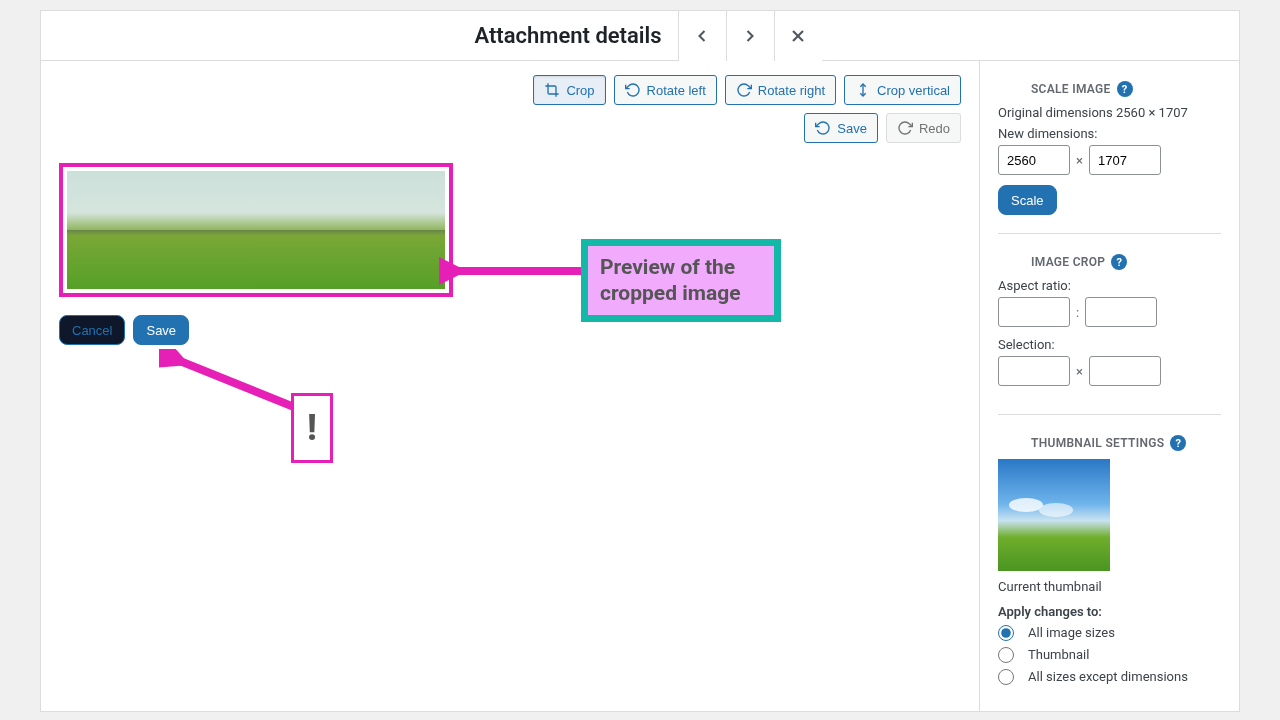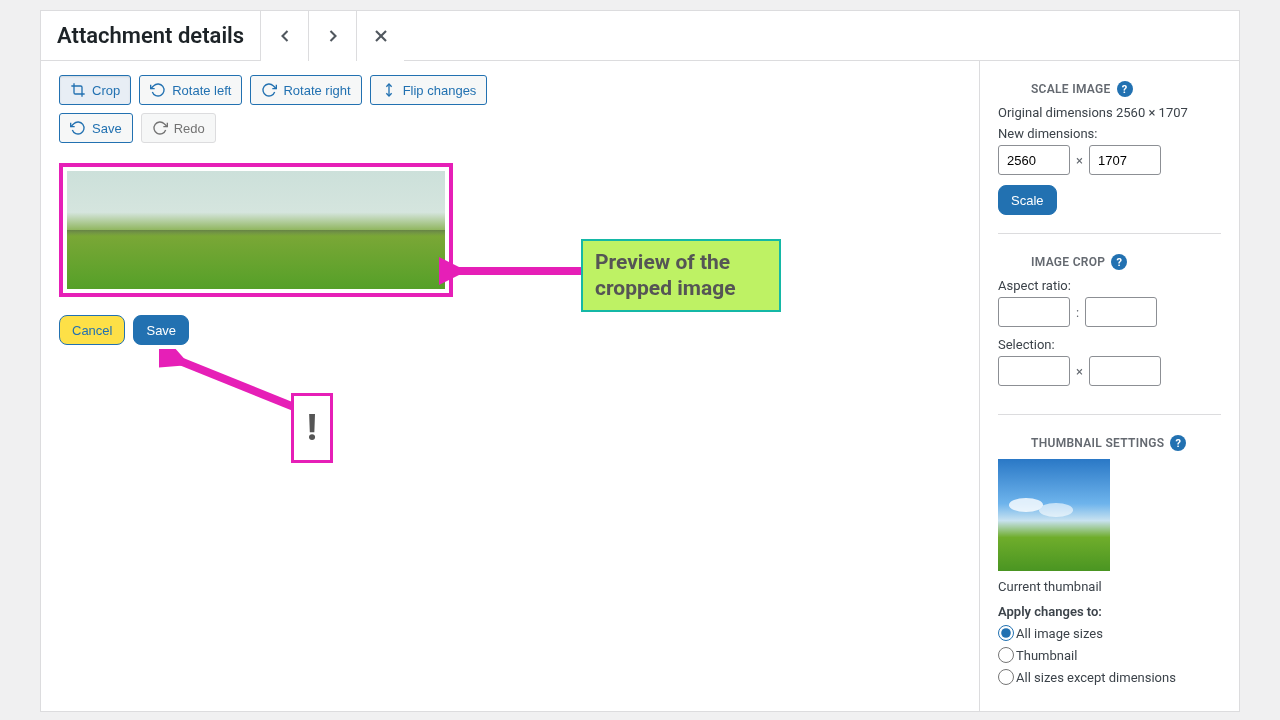--- a/index.html
+++ b/index.html
@@ -1,51 +1,51 @@
 <!DOCTYPE html>
 <html><head>
 <meta charset="utf-8">
 <style>
   * { box-sizing: border-box; margin: 0; padding: 0; }
   body { font-family: -apple-system, BlinkMacSystemFont, "Segoe UI", Roboto, sans-serif; background: #f0f0f1; padding: 10px; }
   .modal { background: #fff; border: 1px solid #dcdcde; max-width: 1200px; margin: 0 auto; }
-  .modal-header { display: flex; justify-content: flex-start; align-items: center; border-bottom: 1px solid #dcdcde; height: 50px; }
+  .modal-header { display: flex; justify-content: center; align-items: center; border-bottom: 1px solid #dcdcde; height: 50px; }
   .modal-title { font-size: 22px; font-weight: 600; color: #1d2327; padding: 0 16px; }
   .header-controls { display: flex; height: 100%; }
   .header-btn { width: 48px; height: 50px; display: flex; align-items: center; justify-content: center; border: none; border-left: 1px solid #dcdcde; background: #fff; color: #50575e; cursor: pointer; }
   .header-btn svg { width: 20px; height: 20px; }
   .modal-body { display: flex; min-height: 640px; }
   .main-area { flex: 1; padding: 14px 18px; }
   .sidebar { width: 260px; border-left: 1px solid #dcdcde; padding: 14px 18px; color: #3c434a; font-size: 13px; overflow-y: auto; max-height: 650px; }
-  .toolbar { display: flex; flex-wrap: wrap; gap: 8px; margin-bottom: 8px; }
+  .toolbar { display: flex; flex-wrap: wrap; gap: 8px; margin-bottom: 8px; justify-content: flex-end; }
   .tool-btn { display: inline-flex; align-items: center; gap: 6px; padding: 0 10px; height: 30px; background: #f6f7f7; border: 1px solid #2271b1; border-radius: 3px; color: #2271b1; font-size: 13px; cursor: pointer; }
   .tool-btn.active { background: #e8eef5; box-shadow: inset 0 1px 2px rgba(0,0,0,0.1); }
   .tool-btn.disabled { border-color: #dcdcde; color: #737373; background: #f6f7f7; cursor: default; }
   .tool-btn svg { width: 16px; height: 16px; }
   .image-frame { margin-top: 12px; border: 4px solid #e61fb7; display: inline-block; padding: 4px; }
   .preview { width: 378px; height: 118px; background: linear-gradient(to bottom, #cce0da 0%, #d5e5de 35%, #7aa736 55%, #55a028 100%); position: relative; }
   .preview::before { content: ""; position: absolute; top: 50%; left: 0; right: 0; height: 6px; background: linear-gradient(to bottom, rgba(60,80,40,0.5), transparent); }
   .annotation-arrow { position: absolute; }
-  .annotation-box { position: absolute; border: 2px solid #14b8a6; padding: 8px 12px; font-size: 21px; font-weight: 700; color: #555; background: #bef264; line-height: 1.25; }
+  .annotation-box { position: absolute; border: 7px solid #14b8a6; padding: 8px 12px; font-size: 21px; font-weight: 700; color: #555; background: #f0abfc; line-height: 1.25; }
   .exclaim-box { position: absolute; border: 3px solid #e61fb7; width: 42px; height: 70px; display: flex; align-items: center; justify-content: center; font-size: 36px; font-weight: 800; color: #555; background: #fff; }
   .action-row { margin-top: 14px; display: flex; gap: 8px; }
   .btn { padding: 0 12px; height: 30px; border-radius: 8px; font-size: 13px; cursor: pointer; }
-  .btn-secondary { background: #fde047; border: 1px solid #2271b1; color: #2271b1; }
+  .btn-secondary { background: #0f172a; border: 1px solid #2271b1; color: #2271b1; }
   .btn-primary { background: #2271b1; border: 1px solid #2271b1; color: #fff; }
   .side-section { padding: 6px 0 18px; border-bottom: 1px solid #dcdcde; margin-bottom: 14px; }
   .side-section:last-child { border-bottom: none; }
   .section-title { font-size: 12px; letter-spacing: 0.3px; color: #646970; font-weight: 600; display: flex; align-items: center; gap: 6px; margin-bottom: 8px; margin-left: 33px; }
   .help-icon { width: 16px; height: 16px; border-radius: 50%; background: #2271b1; color: #fff; font-size: 11px; display: inline-flex; align-items: center; justify-content: center; font-weight: 700; cursor: pointer; }
   .field-label { font-size: 13px; color: #3c434a; margin: 6px 0 4px; }
   .dim-row { display: flex; align-items: center; gap: 6px; margin-bottom: 10px; }
   .dim-input { width: 72px; height: 30px; border: 1px solid #8c8f94; border-radius: 3px; padding: 0 8px; font-size: 13px; }
   .dim-sep { color: #646970; }
   .thumb { width: 112px; height: 112px; background: linear-gradient(to bottom, #2a78c6 0%, #6eb4ec 40%, #c8e2f0 55%, #6fad2b 70%, #4a9522 100%); margin-bottom: 8px; position: relative; }
   .thumb::after { content: ""; position: absolute; top: 35%; left: 10%; width: 30%; height: 12%; background: rgba(255,255,255,0.8); border-radius: 50%; box-shadow: 30px 5px 0 rgba(255,255,255,0.6); }
-  .radio-label { display: flex; align-items: center; gap: 2px; font-size: 13px; margin: 6px 0; cursor: pointer; }
+  .radio-label { display: flex; gap: 14px; font-size: 13px; margin: 6px 0; cursor: pointer; }
   .radio-label input { accent-color: #2271b1; width: 16px; height: 16px; }
   .main-area { position: relative; }
 </style>
 </head>
 <body>
 
 <div class="modal">
   <div class="modal-header">
     <div class="modal-title">Attachment details</div>
     <div class="header-controls">
@@ -92,21 +92,21 @@
               <path d="M20.49 15a9 9 0 1 1-2.12-9.36L23 10"></path>
             </svg>
           <span>Rotate right</span>
         </button>
         <button class="tool-btn">
           <svg viewBox="0 0 24 24" fill="none" stroke="currentColor" stroke-width="2">
               <path d="M12 3v18"></path>
               <path d="M8 7l4-4 4 4"></path>
               <path d="M16 17l-4 4-4-4"></path>
             </svg>
-          <span>Flip changes</span>
+          <span>Crop vertical</span>
         </button>
       </div>
 
       <div class="toolbar">
         <button class="tool-btn">
           <svg viewBox="0 0 24 24" fill="none" stroke="currentColor" stroke-width="2">
               <polyline points="1 4 1 10 7 10"></polyline>
               <path d="M3.51 15a9 9 0 1 0 2.13-9.36L1 10"></path>
             </svg>
           <span>Save</span>

